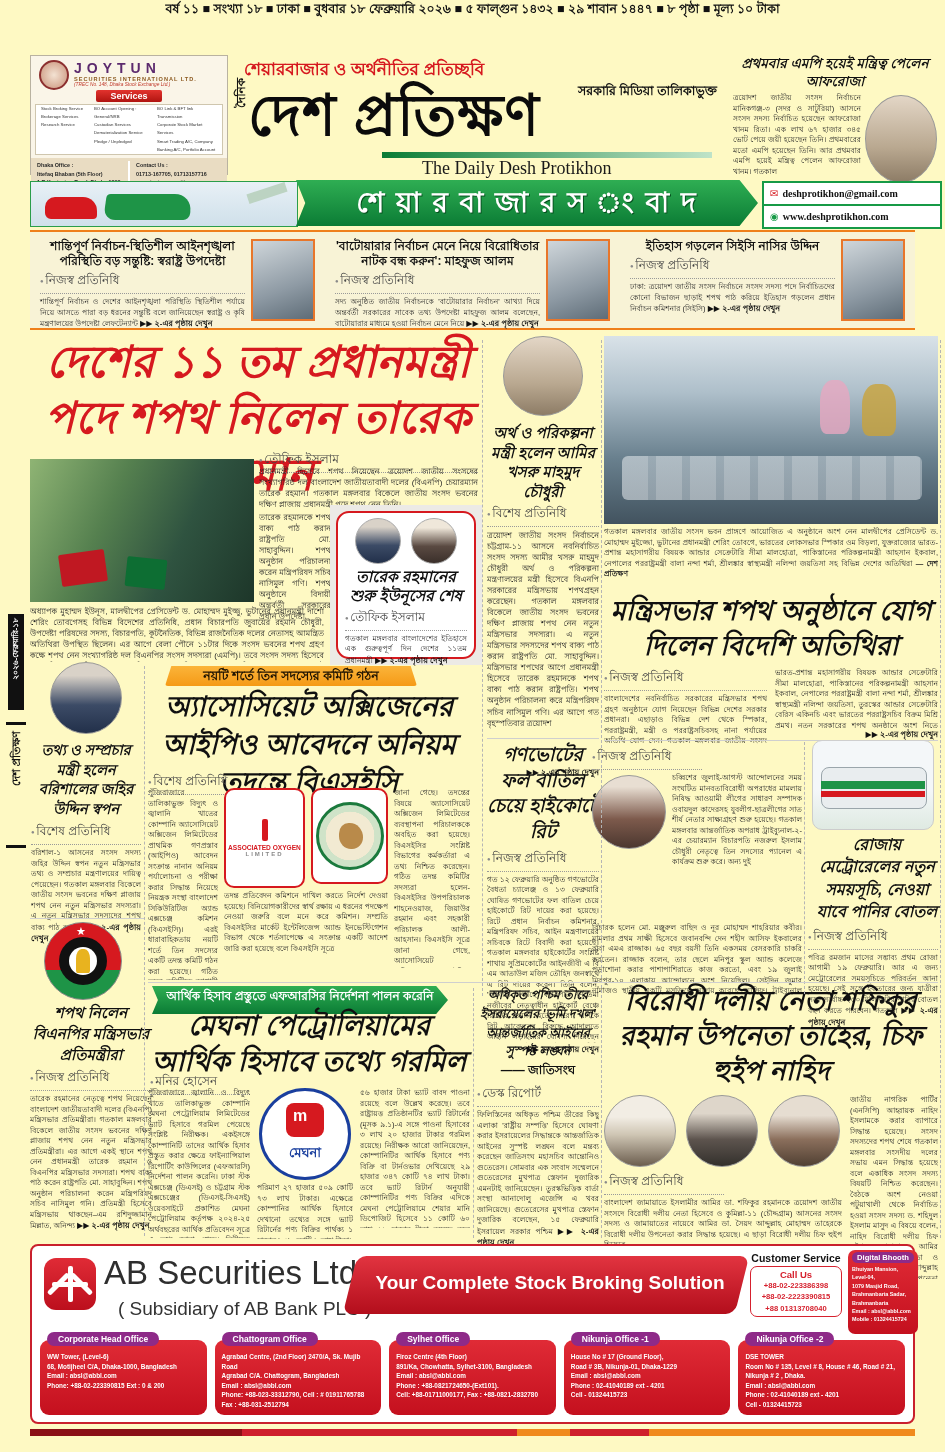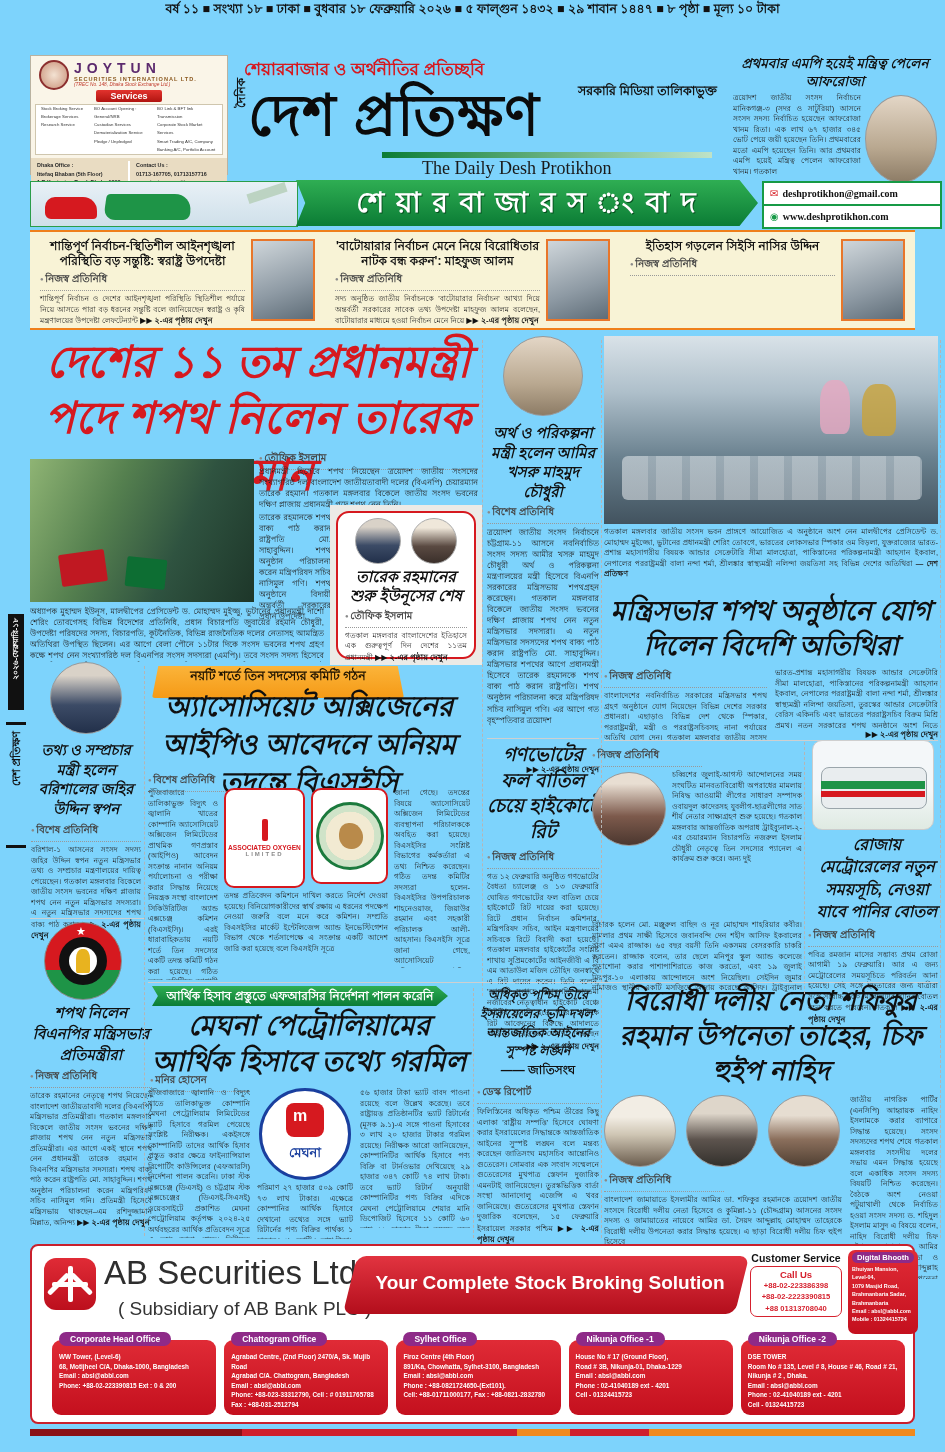--- a/index.html
+++ b/index.html
@@ -1,23 +1,23 @@
 <!DOCTYPE html>
 <html><head>
 <meta charset="utf-8">
 <style>
   html,body{margin:0;padding:0;background:#e8e8e8;}
-  .page{position:relative;width:945px;height:1452px;background:#7dd3fc;margin:0 auto;
+  .page{position:relative;width:945px;height:1452px;background:#fef9c3;margin:0 auto;
         font-family:"Liberation Sans","DejaVu Sans",sans-serif;color:#111;overflow:hidden;}
   .abs{position:absolute;}
   .j{text-align:justify;text-justify:inter-word;}
   .b8{font-size:8px;line-height:1.38;color:#222;}
   .b75{font-size:7.5px;line-height:1.4;color:#222;}
   .hd{font-weight:800;text-align:center;color:#101010;font-style:italic;}
-  .byline{font-size:10px;font-weight:bold;color:#444;border-bottom:1px dotted #999;padding-bottom:2px;margin-bottom:3px;}
+  .byline{font-size:12px;font-weight:normal;color:#444;border-bottom:1px dotted #999;padding-bottom:2px;margin-bottom:3px;}
   .byline::before{content:"\25CF  ";color:#8a8a8a;font-size:6px;vertical-align:1px;}
   .more{font-weight:bold;font-size:8px;color:#111;text-align:right;}
   .circle{border-radius:50%;}
   .ph-warm{background:linear-gradient(180deg,#e3d6c6,#b9a890 60%,#8d7c66);}
   .ph-suit{background:linear-gradient(180deg,#d9d2c8 18%,#3c4b66 60%,#22304a);}
   .vline{border-left:1px dashed #b5b5b5;width:0;}
   .hline{border-top:1px solid #cfcfcf;height:0;}
   .kick-orange{background:linear-gradient(180deg,#fbb43a,#f59a16);color:#201400;font-weight:800;
       text-align:center;font-size:12.5px;line-height:20px;border-radius:3px;
       clip-path:polygon(2.5% 0,97.5% 0,100% 100%,0 100%);}
@@ -135,20 +135,22 @@
         <div class="byline">নিজস্ব প্রতিনিধি</div>
         <div class="b75 j"><span>সদ্য অনুষ্ঠিত জাতীয় নির্বাচনকে 'বাটোয়ারার নির্বাচন' আখ্যা দিয়ে অন্তর্বর্তী সরকারের সাবেক তথ্য উপদেষ্টা মাহফুজ আলম বলেছেন, বাটোয়ারার মাধ্যমে হওয়া নির্বাচন মেনে নিয়ে</span>
           <span class="more" style="display:inline;">▶▶ ২-এর পৃষ্ঠায় দেখুন</span></div>
       </div>
       <div class="pic"></div>
     </div>
     <div class="teaser">
       <div class="txt">
         <div class="tz-h">ইতিহাস গড়লেন সিইসি নাসির উদ্দিন</div>
         <div class="byline">নিজস্ব প্রতিনিধি</div>
+        <div class="b75 j"><span>ঢাকা: ত্রয়োদশ জাতীয় সংসদ নির্বাচনে সংসদ সদস্য পদে নির্বাচিতদের কোনো বিভাজন ছাড়াই শপথ পাঠ করিয়ে ইতিহাস গড়লেন প্রধান নির্বাচন কমিশনার (সিইসি)</span>
+          <span class="more" style="display:inline;">▶▶ ২-এর পৃষ্ঠায় দেখুন</span></div>
       </div>
       <div class="pic"></div>
     </div>
   </div>
 
   <div class="abs hd" style="left:32px;top:334px;width:452px;font-size:44px;line-height:1.28;color:#d6191f;">দেশের ১১ তম প্রধানমন্ত্রী পদে শপথ নিলেন তারেক রহমান</div>
 
   <div class="abs" style="left:30px;top:459px;width:224px;height:143px;background:linear-gradient(115deg,#8fb474 0%,#55804f 35%,#2f5340 65%,#1d3629 100%);">
     <span style="position:absolute;left:30px;bottom:18px;width:46px;height:32px;background:#c01822;border-radius:2px;transform:rotate(-8deg);"></span>
     <span style="position:absolute;left:96px;bottom:14px;width:40px;height:30px;background:#0d6e33;border-radius:2px;transform:rotate(6deg);"></span>
@@ -245,21 +247,21 @@
     <span style="position:absolute;left:31px;top:2px;color:#fff;font-size:11px;">★</span>
     <span style="position:absolute;left:31px;top:26px;width:14px;height:24px;background:#e8b31f;border-radius:40% 40% 10% 10%;"></span>
   </div>
   <div class="abs" style="left:30px;top:1002px;width:122px;">
     <div class="hd" style="font-size:15px;line-height:1.4;">শপথ নিলেন বিএনপির মন্ত্রিসভার প্রতিমন্ত্রীরা</div>
     <div class="byline" style="margin-top:3px;">নিজস্ব প্রতিনিধি</div>
     <div class="b75 j" style="height:158px;overflow:hidden;"><span>তারেক রহমানের নেতৃত্বে শপথ নিয়েছেন বাংলাদেশ জাতীয়তাবাদী দলের (বিএনপি) মন্ত্রিসভার প্রতিমন্ত্রীরা। গতকাল মঙ্গলবার বিকেলে জাতীয় সংসদ ভবনের দক্ষিণ প্লাজায় শপথ নেন নতুন মন্ত্রিসভার প্রতিমন্ত্রীরা। এর আগে একই স্থানে শপথ নেন প্রধানমন্ত্রী তারেক রহমান ও বিএনপির মন্ত্রিসভার সদস্যরা। শপথ বাক্য পাঠ করেন রাষ্ট্রপতি মো. সাহাবুদ্দিন। শপথ অনুষ্ঠান পরিচালনা করেন মন্ত্রিপরিষদ সচিব নাসিমুল গনি। প্রতিমন্ত্রী হিসেবে মন্ত্রিসভায় থাকছেন–এম রশিদুজ্জামান মিল্লাত, অনিন্দ্য</span>
       <span class="more" style="display:inline;">▶▶ ২-এর পৃষ্ঠায় দেখুন</span></div>
   </div>
 
-  <div class="abs kick-orange" style="left:152px;top:666px;width:252px;height:32px;">নয়টি শর্তে তিন সদস্যের কমিটি গঠন</div>
+  <div class="abs kick-orange" style="left:165px;top:666px;width:252px;height:20px;">নয়টি শর্তে তিন সদস্যের কমিটি গঠন</div>
   <div class="abs hd" style="left:148px;top:688px;width:322px;font-size:28px;line-height:1.35;">অ্যাসোসিয়েট অক্সিজেনের আইপিও আবেদনে অনিয়ম তদন্তে বিএসইসি</div>
   <div class="abs byline" style="left:148px;top:772px;width:110px;">বিশেষ প্রতিনিধি</div>
   <div class="abs" style="left:148px;top:788px;width:322px;height:192px;display:flex;gap:6px;">
     <div class="b75 j" style="width:70px;overflow:hidden;">পুঁজিবাজারে তালিকাভুক্ত বিদ্যুৎ ও জ্বালানি খাতের কোম্পানি অ্যাসোসিয়েট অক্সিজেন লিমিটেডের প্রাথমিক গণপ্রস্তাব (আইপিও) আবেদন সংক্রান্ত নানান অনিয়ম পর্যালোচনা ও পরীক্ষা করার সিদ্ধান্ত নিয়েছে নিয়ন্ত্রক সংস্থা বাংলাদেশ সিকিউরিটিজ অ্যান্ড এক্সচেঞ্জ কমিশন (বিএসইসি)। এরই ধারাবাহিকতায় নয়টি শর্তে তিন সদস্যের একটি তদন্ত কমিটি গঠন করা হয়েছে। গঠিত তদন্ত কমিটিকে আগামী ৬০ কার্যদিবসের মধ্যে</div>
     <div style="width:164px;">
       <div style="display:flex;gap:6px;margin-bottom:3px;">
         <div style="flex:1;height:92px;border:2px solid #d6191f;border-radius:10px;background:#fff;display:flex;flex-direction:column;justify-content:center;align-items:center;padding:2px;">
           <span style="width:6px;height:22px;background:#d6191f;border-radius:2px;margin-bottom:3px;"></span>
           <span style="font-size:6.6px;font-weight:800;color:#d6191f;text-align:center;">ASSOCIATED OXYGEN</span>
           <span style="font-size:6px;font-weight:bold;color:#8a8a8a;letter-spacing:2px;">LIMITED</span>
@@ -271,21 +273,21 @@
         </div>
       </div>
       <div class="b75 j" style="height:90px;overflow:hidden;">তদন্ত প্রতিবেদন কমিশনে দাখিল করতে নির্দেশ দেওয়া হয়েছে। বিনিয়োগকারীদের স্বার্থ রক্ষায় এ ধরনের পদক্ষেপ নেওয়া জরুরি বলে মনে করে কমিশন। সম্প্রতি বিএসইসির মার্কেট ইন্টেলিজেন্স অ্যান্ড ইনভেস্টিগেশন বিভাগ থেকে শর্তসাপেক্ষে এ সংক্রান্ত একটি আদেশ জারি করা হয়েছে বলে বিএসইসি সূত্রে</div>
     </div>
     <div style="flex:1;">
       <div class="b75 j" style="height:180px;overflow:hidden;"><span>জানা গেছে। তদন্তের বিষয়ে অ্যাসোসিয়েট অক্সিজেন লিমিটেডের ব্যবস্থাপনা পরিচালককে অবহিত করা হয়েছে। বিএসইসির সংশ্লিষ্ট বিভাগের কর্মকর্তারা এ তথ্য নিশ্চিত করেছেন। গঠিত তদন্ত কমিটির সদস্যরা হলেন- বিএসইসির উপপরিচালক শাহনেওয়াজ, জিয়াউর রহমান এবং সহকারী পরিচালক আলী-আহসান। বিএসইসি সূত্রে জানা গেছে, অ্যাসোসিয়েট অক্সিজেনের আইপিও প্রক্রিয়ায় আবেদন, ইস্যু ম্যানেজারের ভূমিকা, দায়িত্ব ও যথাযথ যাচাই ও বাধ্যবাধকতা মূল্যায়ন করা হবে। এছাড়া পাবলিক লিমিটেডের জন্য নথিপত্র প্রস্তুত, যাচাই ও দাখিলের ক্ষেত্রে ইস্যু ম্যানেজার এনআরবি ইক্যুইটি ম্যানেজমেন্টের সম্পৃক্ততা মূল্যায়ন এবং অন্যান্য প্রাসঙ্গিক বিষয়ে তদন্ত করা হবে। কমিশনের মতে, এই তদন্তের মাধ্যমে কোম্পানির আর্থিক স্বচ্ছতা নিশ্চিত হবে এবং বিনিয়োগকারীদের আস্থা আরো সুদৃঢ় হবে। পাশাপাশি বাজারে শৃঙ্খলা</span>
         </div>
     </div>
   </div>
 
-  <div class="abs kick-green" style="left:152px;top:986px;width:296px;height:20px;">আর্থিক হিসাব প্রস্তুতে এফআরসির নির্দেশনা পালন করেনি</div>
+  <div class="abs kick-green" style="left:152px;top:986px;width:296px;height:28px;">আর্থিক হিসাব প্রস্তুতে এফআরসির নির্দেশনা পালন করেনি</div>
   <div class="abs hd" style="left:148px;top:1008px;width:322px;font-size:28px;line-height:1.3;">মেঘনা পেট্রোলিয়ামের আর্থিক হিসাবে তথ্যে গরমিল</div>
   <div class="abs byline" style="left:150px;top:1072px;width:100px;">মনির হোসেন</div>
   <div class="abs" style="left:148px;top:1088px;width:322px;height:150px;display:flex;gap:7px;">
     <div class="b75 j" style="width:102px;overflow:hidden;">পুঁজিবাজারে জ্বালানি ও বিদ্যুৎ খাতে তালিকাভুক্ত কোম্পানি মেঘনা পেট্রোলিয়াম লিমিটেডের ভ্যাট হিসাবে গরমিল পেয়েছে সংশ্লিষ্ট নিরীক্ষক। একইসঙ্গে কোম্পানিটি তাদের আর্থিক হিসাব প্রস্তুত করার ক্ষেত্রে ফাইন্যান্সিয়াল রিপোর্টিং কাউন্সিলের (এফআরসি) নির্দেশনা পালন করেনি। ঢাকা স্টক এক্সচেঞ্জ (ডিএসই) ও চট্টগ্রাম স্টক এক্সচেঞ্জের (ডিএসই-সিএসই) ওয়েবসাইটে প্রকাশিত মেঘনা পেট্রোলিয়াম কর্তৃপক্ষ ২০২৪-২৫ অর্থবছরের আর্থিক প্রতিবেদন সূত্রে এ তথ্য জানা গেছে। নিরীক্ষক জানিয়েছেন, মেঘনা পেট্রোলিয়াম কর্তৃপক্ষ ২০২৪-২৫ অর্থবছরের আর্থিক হিসাবে সরকার ৫২ কোটি ৮৯ লাখ</div>
     <div style="width:96px;">
       <div class="circle" style="width:86px;height:86px;margin:0 auto 3px auto;border:3px solid #1a3f9e;background:#fff;position:relative;">
         <span style="position:absolute;left:24px;top:12px;width:38px;height:34px;background:#d6191f;border-radius:8px;"></span>
         <span style="position:absolute;left:31px;top:16px;color:#fff;font-weight:800;font-size:16px;">m</span>
         <span style="position:absolute;left:0;right:0;top:52px;text-align:center;color:#1a3f9e;font-weight:800;font-size:13px;">মেঘনা</span>
       </div>
@@ -346,21 +348,21 @@
     <div style="position:absolute;left:816px;top:4px;width:62px;height:80px;background:linear-gradient(180deg,#e02b36,#c4101e);border-radius:7px;padding:2px 4px;">
       <div style="background:#8e2a88;color:#fff;font-weight:bold;font-size:7.6px;text-align:center;border-radius:7px;padding:1px 0;margin-bottom:2px;">Digital Bhooth</div>
       <div style="color:#fff;font-size:5.4px;font-weight:bold;line-height:1.55;">
         <div>Bhuiyan Mansion, Level-04,</div>
         <div>1079 Masjid Road, Brahmanbaria Sadar,</div>
         <div>Brahmanbaria</div>
         <div>Email : absl@abbl.com</div>
         <div>Mobile : 01324415724</div>
       </div>
     </div>
-    <div style="position:absolute;left:20px;right:8px;top:94px;display:flex;gap:8px;">
+    <div style="position:absolute;left:8px;right:8px;top:94px;display:flex;gap:8px;">
       <div class="office-card">
         <div class="office-pill">Corporate Head Office</div>
         <div class="office-line">WW Tower, (Level-6)</div>
         <div class="office-line">68, Motijheel C/A, Dhaka-1000, Bangladesh</div>
         <div class="office-line">Email : absl@abbl.com</div>
         <div class="office-line">Phone: +88-02-223390815 Ext : 0 &amp; 200</div>
         <div class="office-line"></div>
       </div>
       <div class="office-card">
         <div class="office-pill">Chattogram Office</div>

